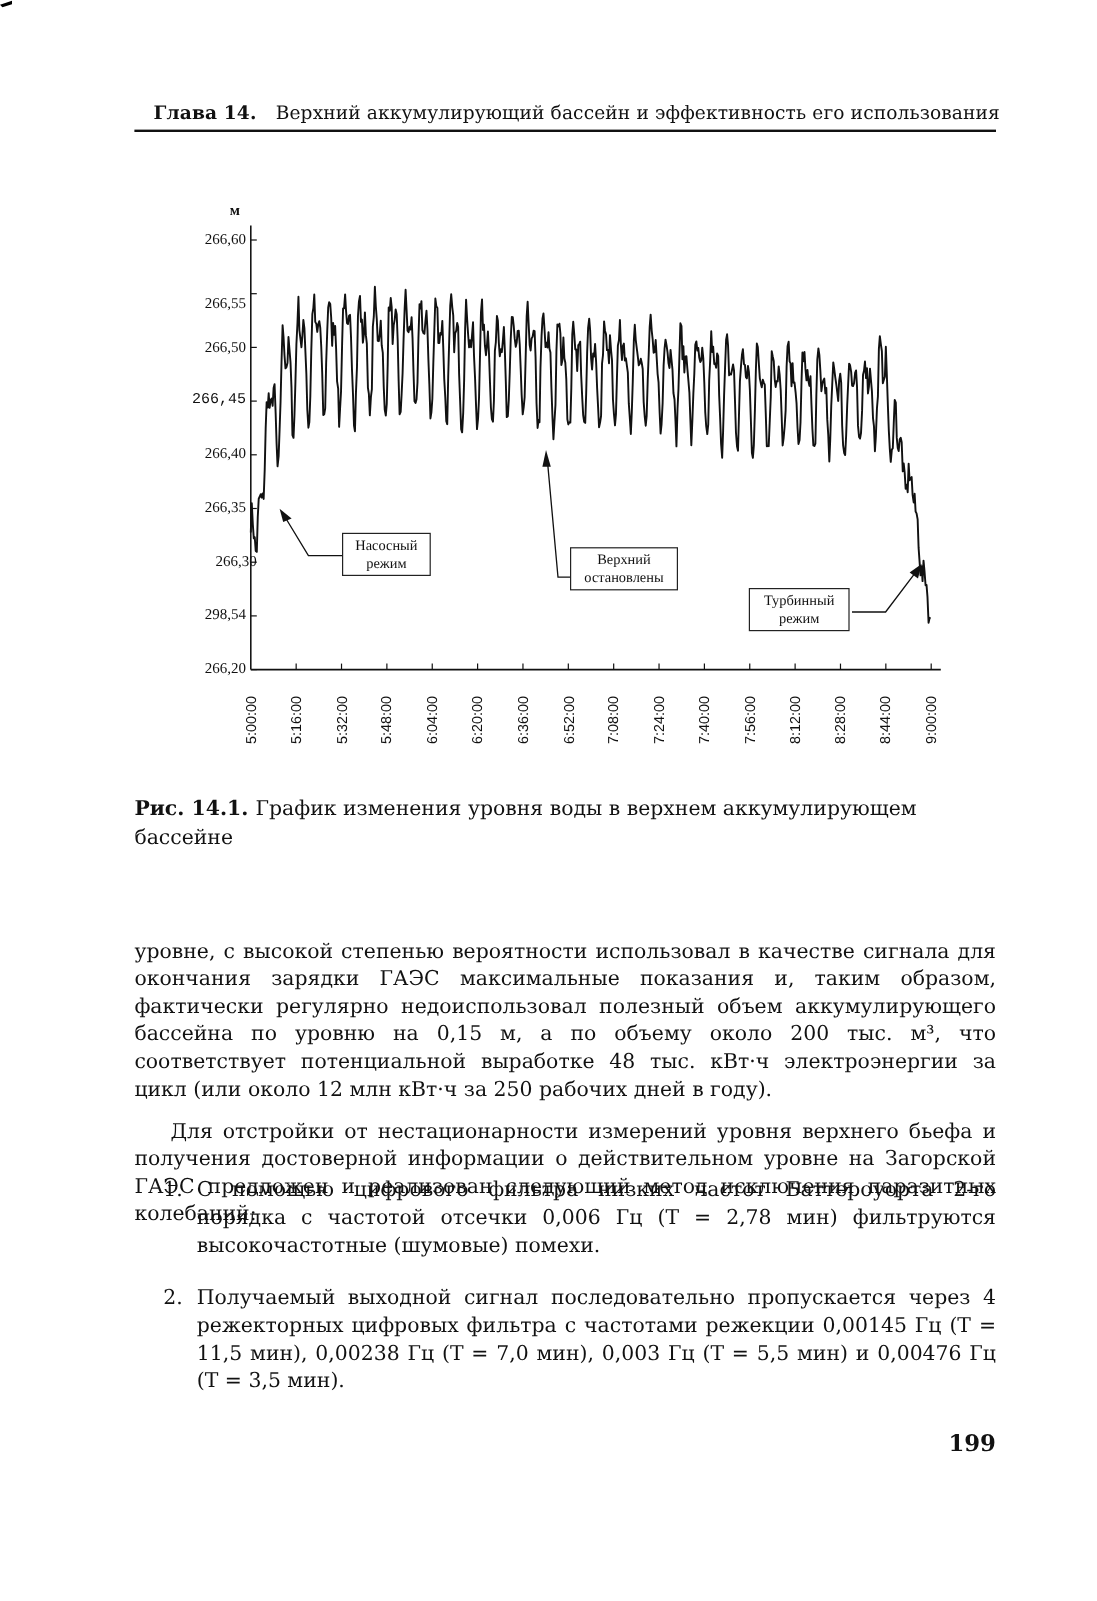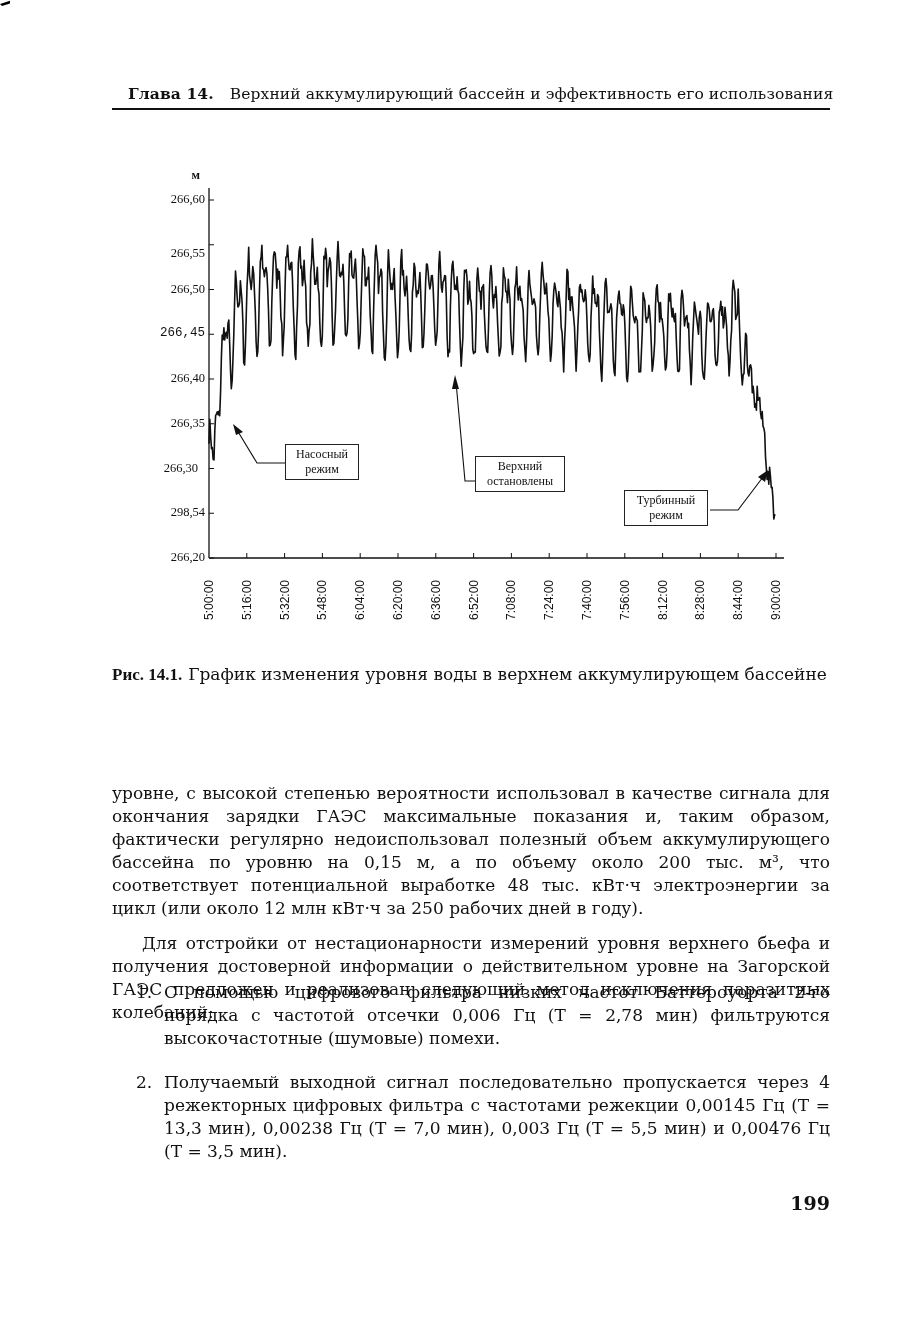--- a/index.html
+++ b/index.html
@@ -5,21 +5,21 @@
   html, body { margin: 0; padding: 0; background: #ffffff; }
   body { width: 914px; height: 1334px; position: relative; overflow: hidden;
          font-family: "DejaVu Serif", "Liberation Serif", serif; color: #111; }
   .corner-mark { position: absolute; left: 0; top: 0; width: 10px; height: 10px; }
   .running-head { position: absolute; left: 112px; top: 84px; width: 718px;
                   font-size: 15.5px; letter-spacing: 0.1px; white-space: nowrap; margin-left: 16px; }
   .running-head .ch { font-weight: bold; margin-right: 16px; }
   .head-rule { position: absolute; left: 112px; top: 108px; width: 718px; height: 1.5px; background: #111; }
   .chart-svg { position: absolute; left: 0; top: 0; }
   .caption { position: absolute; left: 112px; top: 662px; width: 718px; font-size: 17px; line-height: 24px; }
-  .caption .fig { font-weight: bold; margin-right: 6px; font-family: Liberation Serif, serif; }
+  .caption .fig { font-weight: bold; margin-right: 6px; }
   .body-text { position: absolute; left: 112px; width: 718px; font-size: 17px; line-height: 23px; text-align: justify; }
   .p1 { top: 750px; margin-top: 32px; }
   .p2 { top: 932px; text-indent: 30px; }
   .list { position: absolute; left: 112px; width: 718px; font-size: 17px; line-height: 23px; }
   .li { position: absolute; left: 0; width: 718px; }
   .li .num { position: absolute; left: 24px; }
   .li .txt { position: absolute; left: 52px; width: 666px; text-align: justify; }
   .li1 { top: 981px; }
   .li2 { top: 1071px; }
   .page-num { position: absolute; right: 84px; top: 1192px; font-size: 19px; font-weight: bold; }
@@ -77,21 +77,21 @@
     <polygon points="768,470 765,482 758,477" fill="#111"></polygon>
   </svg>
 
 <div id="y-labels">
     <div class="y-lbl" style="left: 155px; top: 192px;">266,60</div>
     <div class="y-lbl" style="left: 155px; top: 246px;">266,55</div>
     <div class="y-lbl" style="left: 155px; top: 281.5px;">266,50</div>
     <div class="y-lbl" style="left: 155px; top: 326.25px; font-family: Liberation Mono, monospace;">266,45</div>
     <div class="y-lbl" style="left: 155px; top: 371px;">266,40</div>
     <div class="y-lbl" style="left: 155px; top: 415.75px;">266,35</div>
-    <div class="y-lbl" style="left: 148px; top: 460.5px;">266,30</div>
+    <div class="y-lbl" style="left: 164px; top: 460.5px;">266,30</div>
     <div class="y-lbl" style="left: 155px; top: 505.25px;">298,54</div>
     <div class="y-lbl" style="left: 155px; top: 550px;">266,20</div>
   </div>
 <div id="x-labels">
     <div class="tick-lbl" style="left: 202px; top: 620px;">5:00:00</div>
     <div class="tick-lbl" style="left: 239.8px; top: 620px;">5:16:00</div>
     <div class="tick-lbl" style="left: 277.6px; top: 620px;">5:32:00</div>
     <div class="tick-lbl" style="left: 315.4px; top: 620px;">5:48:00</div>
     <div class="tick-lbl" style="left: 353.2px; top: 620px;">6:04:00</div>
     <div class="tick-lbl" style="left: 391px; top: 620px;">6:20:00</div>
@@ -129,17 +129,17 @@
 <div class="body-text p1">уровне, с высокой степенью вероятности использовал в качестве сигнала для окончания зарядки ГАЭС максимальные показания и, таким образом, фактически регулярно недоиспользовал полезный объем аккумулирующего бассейна по уровню на 0,15 м, а по объему около 200 тыс. м³, что соответствует потенциальной выработке 48 тыс. кВт·ч электроэнергии за цикл (или около 12 млн кВт·ч за 250 рабочих дней в году).</div>
 <div class="body-text p2">Для отстройки от нестационарности измерений уровня верхнего бьефа и получения достоверной информации о действительном уровне на Загорской ГАЭС предложен и реализован следующий метод исключения паразитных колебаний:</div>
 
 <div class="list">
   <div class="li li1">
     <span class="num">1.</span>
     <span class="txt">С помощью цифрового фильтра низких частот Баттероуорта 2-го порядка с частотой отсечки 0,006 Гц (T = 2,78 мин) фильтруются высокочастотные (шумовые) помехи.</span>
   </div>
   <div class="li li2">
     <span class="num">2.</span>
-    <span class="txt">Получаемый выходной сигнал последовательно пропускается через 4 режекторных цифровых фильтра с частотами режекции 0,00145 Гц (T = 13,3 мин), 0,00238 Гц (T = 7,0 мин), 0,003 Гц (T = 5,5 мин) и 0,00476 Гц (T = 3,5 мин).</span>
+    <span class="txt">Получаемый выходной сигнал последовательно пропускается через 4 режекторных цифровых фильтра с частотами режекции 0,00145 Гц (T = 11,5 мин), 0,00238 Гц (T = 7,0 мин), 0,003 Гц (T = 5,5 мин) и 0,00476 Гц (T = 3,5 мин).</span>
   </div>
 </div>
 
 <div class="page-num">199</div>
 
 </body></html>

